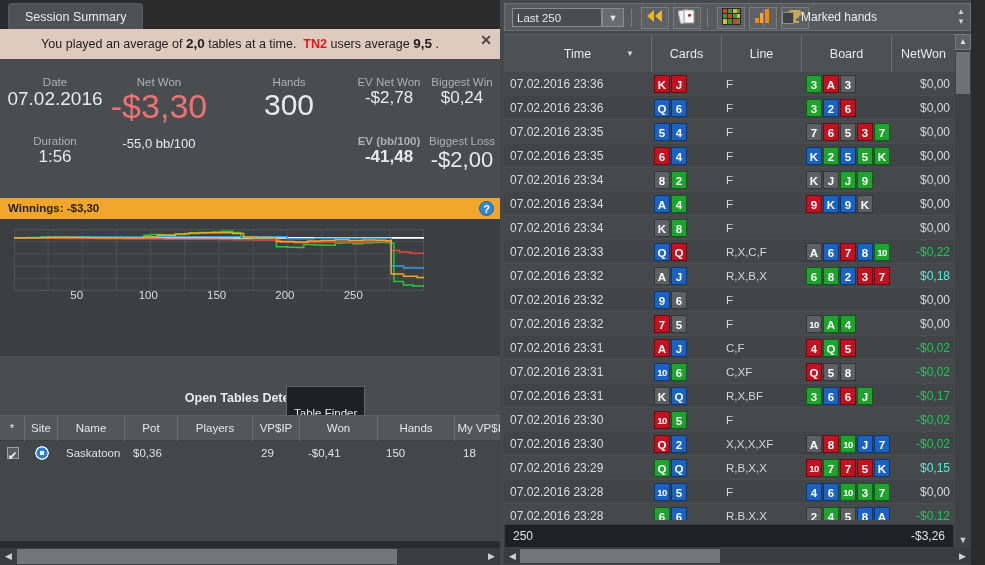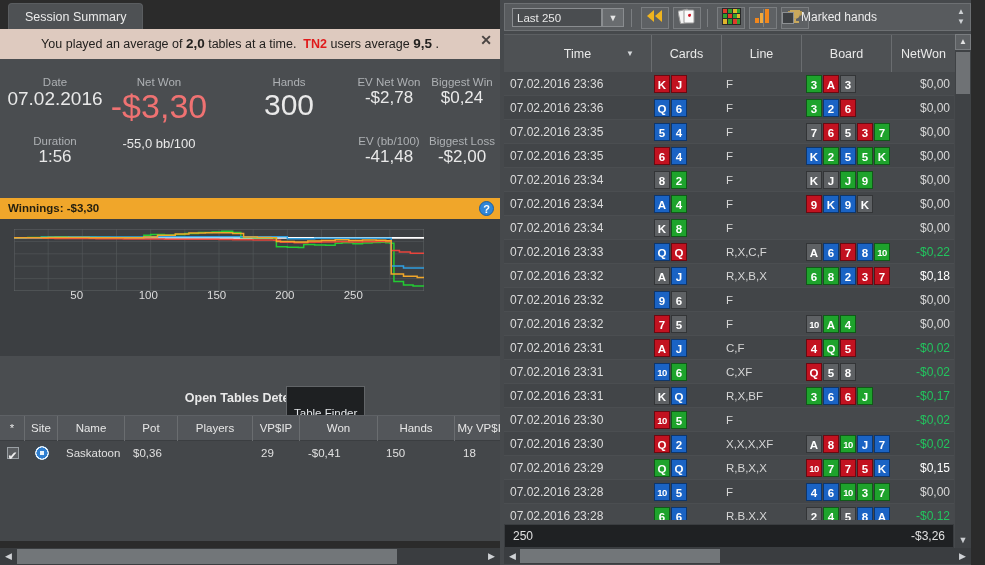--- a/index.html
+++ b/index.html
@@ -212,21 +212,21 @@
     color:#fff; font-weight:bold; font-size:11.5px; text-align:center; line-height:18px;
     border:1px solid rgba(0,0,0,0.45); vertical-align:top;
   }
   .card.ten{ font-size:9.5px; letter-spacing:-0.5px;}
   .s-h{ background:#c21220; }
   .s-d{ background:#1a63c4; }
   .s-c{ background:#1ea32c; }
   .s-s{ background:#5e6164; }
   .net-zero{ color:#d9d9d9; }
   .net-neg{ color:#22c55e; }
-  .net-pos{ color:#ffffff; }
+  .net-pos{ color:#5eead4; }
   #summary-row{
     position:absolute; left:4px; top:524px; width:450px; height:24px;
     background:#1f2123; border:1px solid #3a3d40;
   }
   #summary-count{ position:absolute; left:8px; top:0; line-height:23px; font-size:12px; color:#e0e0e0;}
   #summary-net{ position:absolute; right:8px; top:0; line-height:23px; font-size:12px; color:#e0e0e0;}
   #right-vscroll{
     position:absolute; left:455px; top:34px; width:16px; height:514px;
     background:#3f4245;
   }
@@ -282,27 +282,27 @@
         <span class="lbl">Biggest Win</span>
         <span class="val" style="font-size: 17px;">$0,24</span>
       </div>
       <div class="stat" style="left: 5px; top: 75px; width: 100px;">
         <span class="lbl">Duration</span>
         <span class="val" style="font-size: 17px;">1:56</span>
       </div>
       <div class="stat" style="left: 100px; top: 78px; width: 118px;">
         <span class="val" style="font-size: 13px;">-55,0 bb/100</span>
       </div>
-      <div class="stat" style="left: 348px; top: 75px; width: 82px;">
+      <div class="stat" style="left: 348px; top: 75px; width: 82px; font-weight: bold;">
         <span class="lbl">EV (bb/100)</span>
         <span class="val" style="font-size: 17px;">-41,48</span>
       </div>
       <div class="stat" style="left: 428px; top: 75px; width: 68px;">
         <span class="lbl">Biggest Loss</span>
-        <span class="val" style="font-size: 17px;">-$2,00</span>
+        <span class="val" style="font-size: 22px;">-$2,00</span>
       </div>
     </div>
 
   <div id="chart-head">
     <div id="chart-head-title">Winnings: -$3,30</div>
     <div id="help-icon">?</div>
   </div>
 
   <div id="chart-area">
     <svg id="plot" viewBox="0 0 410 62" preserveAspectRatio="none">

